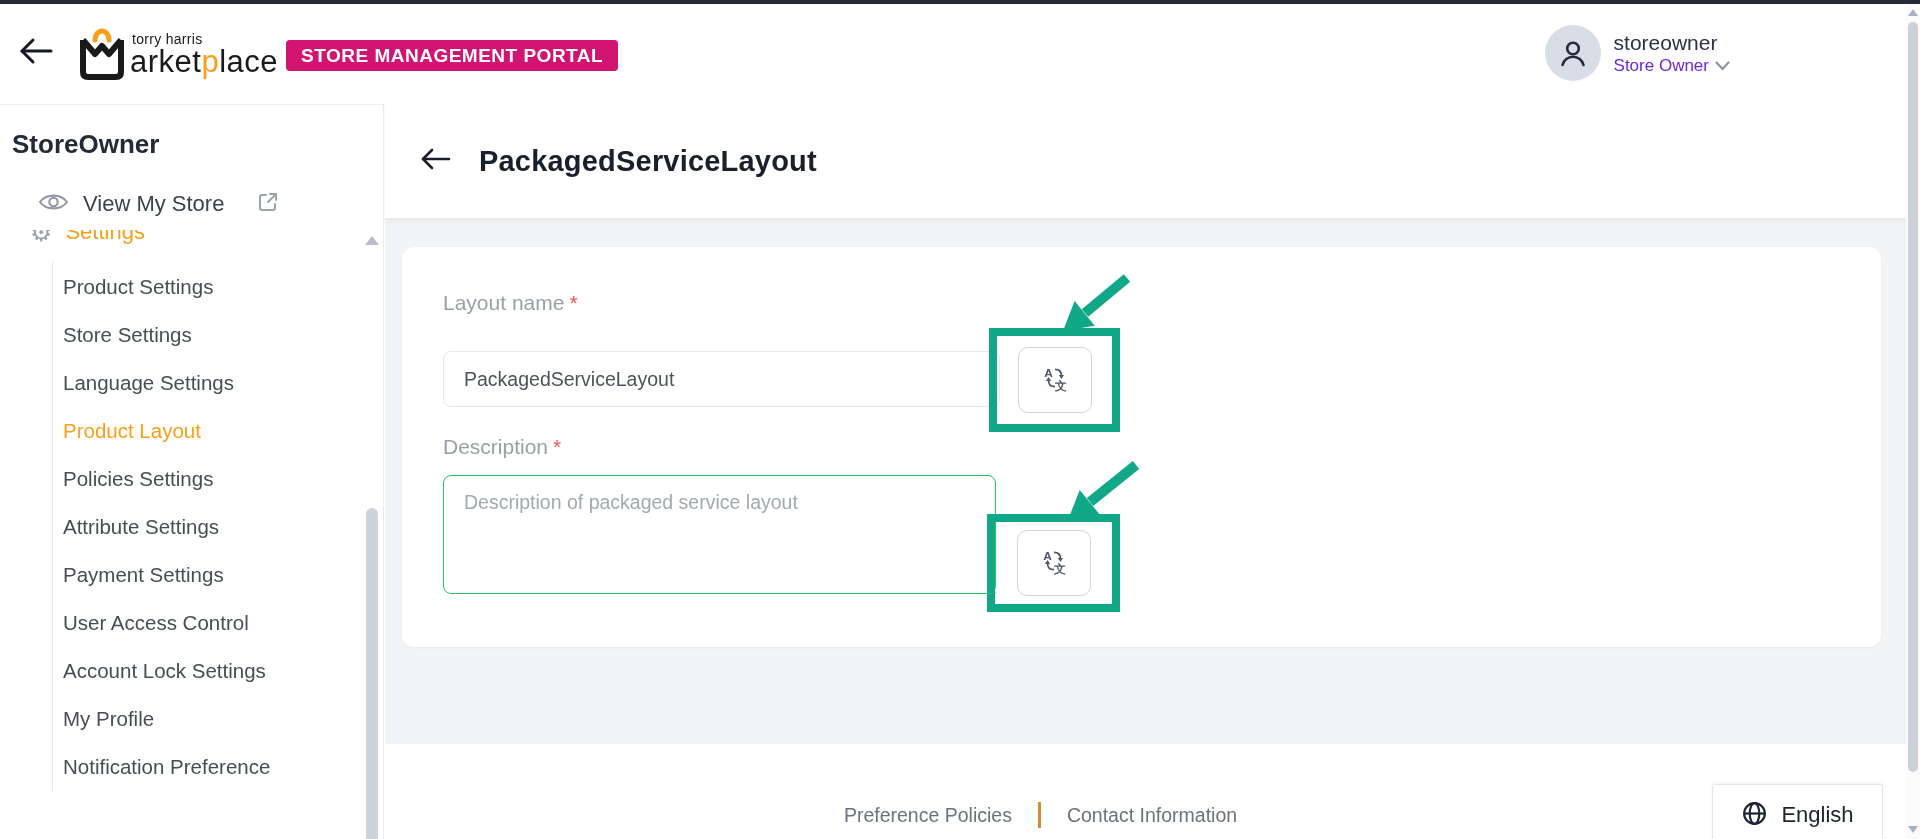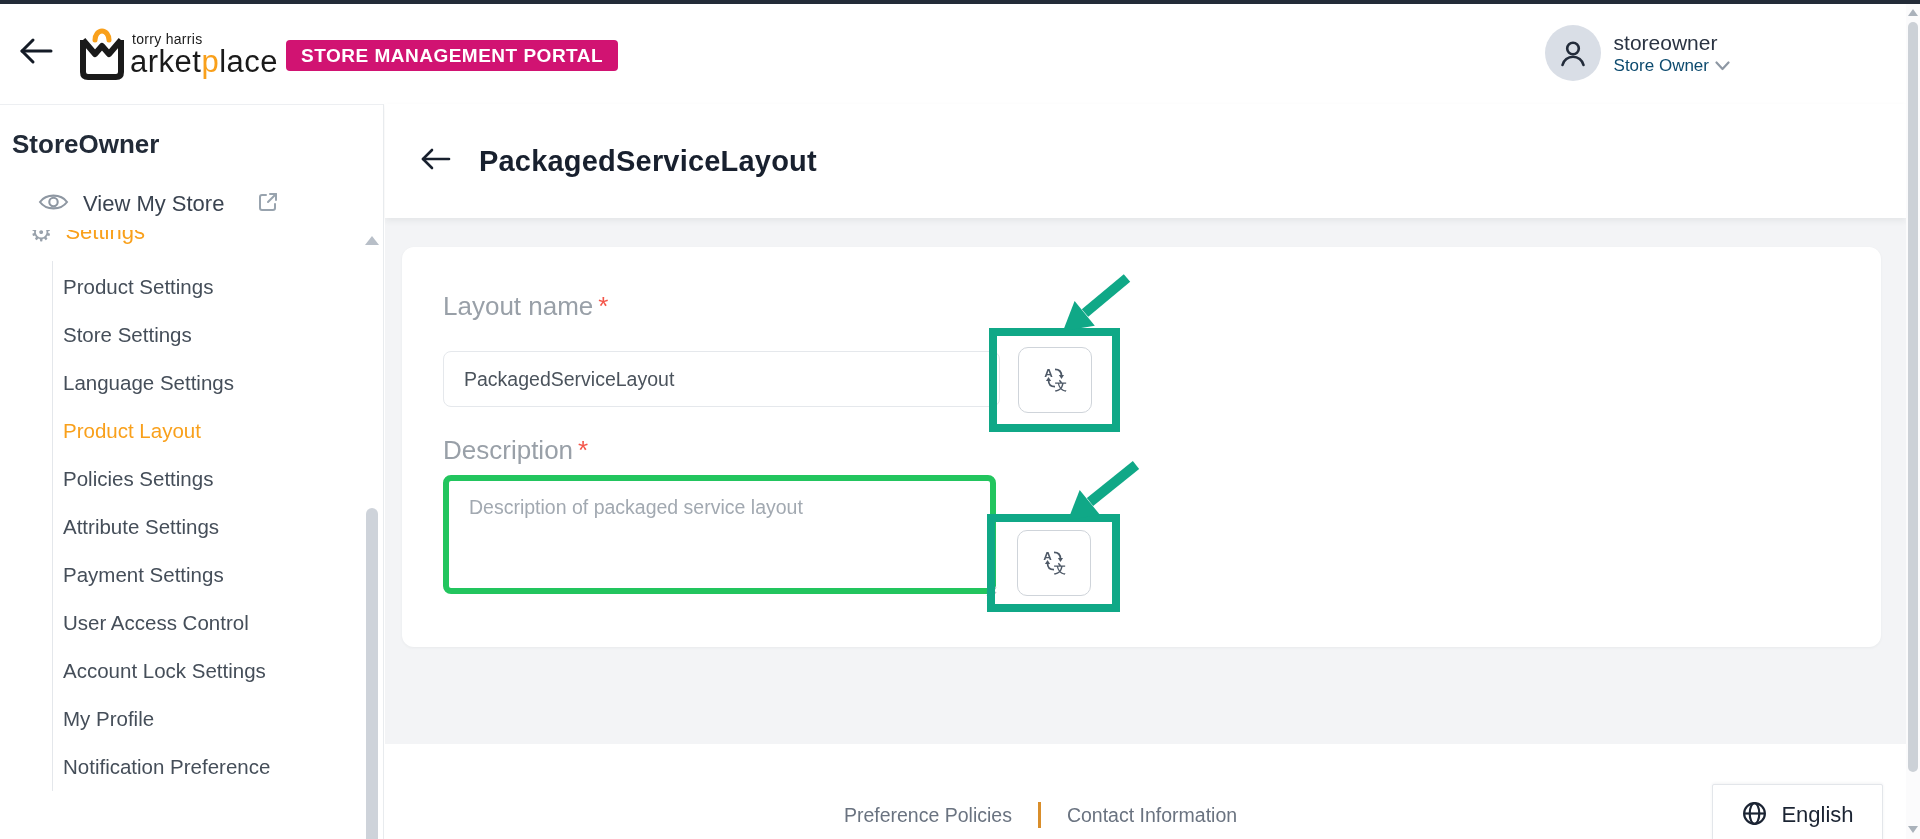--- a/index.html
+++ b/index.html
@@ -15,21 +15,21 @@
   .logo { position:absolute; left:76px; top:22px; display:flex; align-items:flex-start; }
   .logo-mark { width:52px; height:62px; }
   .logo-text { margin-left:2px; margin-top:8px; }
   .logo-top { font-size:14px; color:#1a1a1a; letter-spacing:0.3px; margin-left:2px; }
   .logo-main { font-size:31px; color:#1a1a1a; letter-spacing:0.5px; line-height:30px; }
   .logo-main .p-orange { color:#F9A01B; }
   .badge { position:absolute; left:286px; top:39px; height:31px; background:#D11372; color:#fff; font-weight:bold; font-size:19px; letter-spacing:0.5px; display:flex; align-items:center; padding:0 15px; border-radius:4px; }
   .userbox { position:absolute; right:190px; top:24px; display:flex; align-items:center; gap:13px; cursor:pointer; }
   .avatar { width:56px; height:56px; border-radius:50%; background:#d9dee6; display:flex; align-items:center; justify-content:center; }
   .user-name { font-size:21px; color:#2a3342; line-height:26px; }
-  .user-role { font-size:17px; color:#0c4a6e; display:flex; align-items:center; gap:6px; }
+  .user-role { font-size:17px; color:#6d28d9; display:flex; align-items:center; gap:6px; }
 
   
   .sidebar { position:absolute; left:0; top:104px; width:384px; bottom:0; background:#fff; border-top:1px solid #edeff2; border-right:1px solid #e8ebee; z-index:20; }
   .sb-title { position:absolute; left:12px; top:24px; font-size:26px; font-weight:bold; color:#222b38; }
   .sb-viewstore { position:absolute; left:38px; top:85px; display:flex; align-items:center; gap:14px; cursor:pointer; }
   .sb-viewstore-label { font-size:22px; color:#3a4350; }
   .sb-viewstore .ext { margin-left:18px; }
   .sb-scroll { position:absolute; left:0; top:125px; right:3px; bottom:0; overflow:hidden; }
   .settings-parent { height:30px; margin-top:-13px; display:flex; align-items:center; gap:13px; padding-left:30px; cursor:pointer; }
   .gear { font-size:25px; color:#99a2ac; line-height:25px; }
@@ -41,26 +41,26 @@
   .sb-scroll-up { position:absolute; left:365px; top:131px; width:0; height:0; border-left:7px solid transparent; border-right:7px solid transparent; border-bottom:9px solid #b8bfc8; cursor:pointer; }
 
   
   .main-area { position:absolute; left:385px; top:104px; right:14px; bottom:0; background:#fff; }
   .title-strip { height:114px; background:#fff; display:flex; align-items:center; padding-left:30px; gap:24px; position:relative; z-index:5; box-shadow:0 3px 6px rgba(40,50,60,0.07); }
   .main-back { width:40px; height:36px; display:flex; align-items:center; justify-content:center; cursor:pointer; }
   .page-title { font-size:29px; font-weight:bold; color:#18202e; letter-spacing:0.2px; }
   .content { height:526px; background:#f3f4f6; position:relative; }
   .card { position:absolute; left:17px; top:29px; width:1479px; height:400px; background:#fff; border-radius:12px; box-shadow:0 1px 3px rgba(40,50,60,0.05); }
 
-  .field-label { position:absolute; left:41px; font-size:26px; color:#99a0a8; }
+  .field-label { position:absolute; left:41px; font-size:21px; color:#99a0a8; }
   .req { color:#f4564a; margin-left:5px; }
   .lbl-name { top:44px; }
   .lbl-desc { top:188px; }
   .txt-input { position:absolute; left:41px; top:104px; width:557px; height:56px; border:1px solid #e5e8ec; border-radius:8px; padding:0 20px; font-family:"Liberation Sans",sans-serif; font-size:19.5px; color:#4b535c; background:#fff; outline:none; }
-  .txt-area { position:absolute; left:41px; top:228px; width:553px; height:119px; border:6px solid #22c55e; border-radius:8px; padding:15px 20px; font-family:"Liberation Sans",sans-serif; font-size:19.5px; color:#4b535c; background:#fff; outline:none; resize:none; }
+  .txt-area { position:absolute; left:41px; top:228px; width:553px; height:119px; border:1px solid #22c55e; border-radius:8px; padding:15px 20px; font-family:"Liberation Sans",sans-serif; font-size:19.5px; color:#4b535c; background:#fff; outline:none; resize:none; }
   .txt-area::placeholder { color:#a2a9b1; }
   .resize-handle { position:absolute; left:583px; top:336px; width:12px; height:12px; pointer-events:none; }
 
   .green-box { position:absolute; border:8px solid #10A887; background:transparent; display:flex; align-items:center; justify-content:center; z-index:6; }
   .gb1 { left:587px; top:81px; width:131px; height:104px; }
   .gb2 { left:585px; top:267px; width:133px; height:98px; }
   .translate-btn { width:74px; height:66px; background:#fff; border:1px solid #cfd4da; border-radius:10px; display:flex; align-items:center; justify-content:center; cursor:pointer; }
   .annot-arrow { position:absolute; pointer-events:none; z-index:7; }
   .arr1 { left:600px; top:0px; }
   .arr2 { left:600px; top:190px; }

